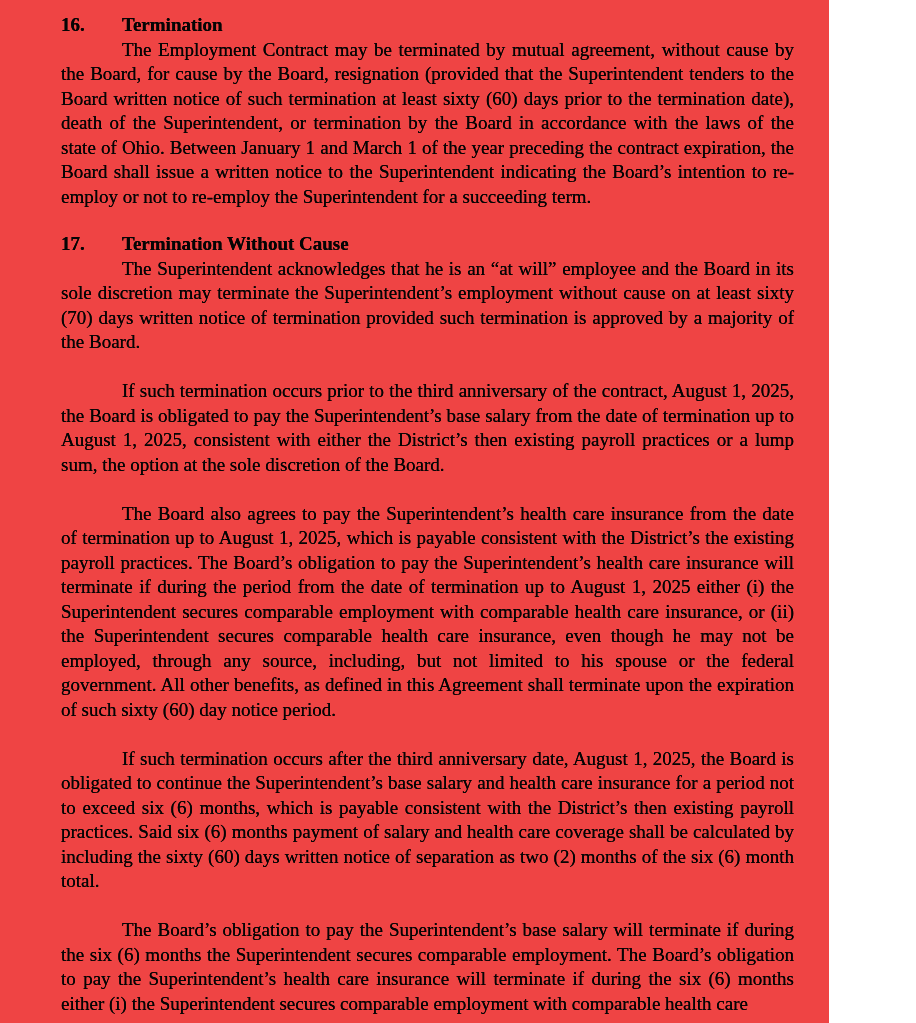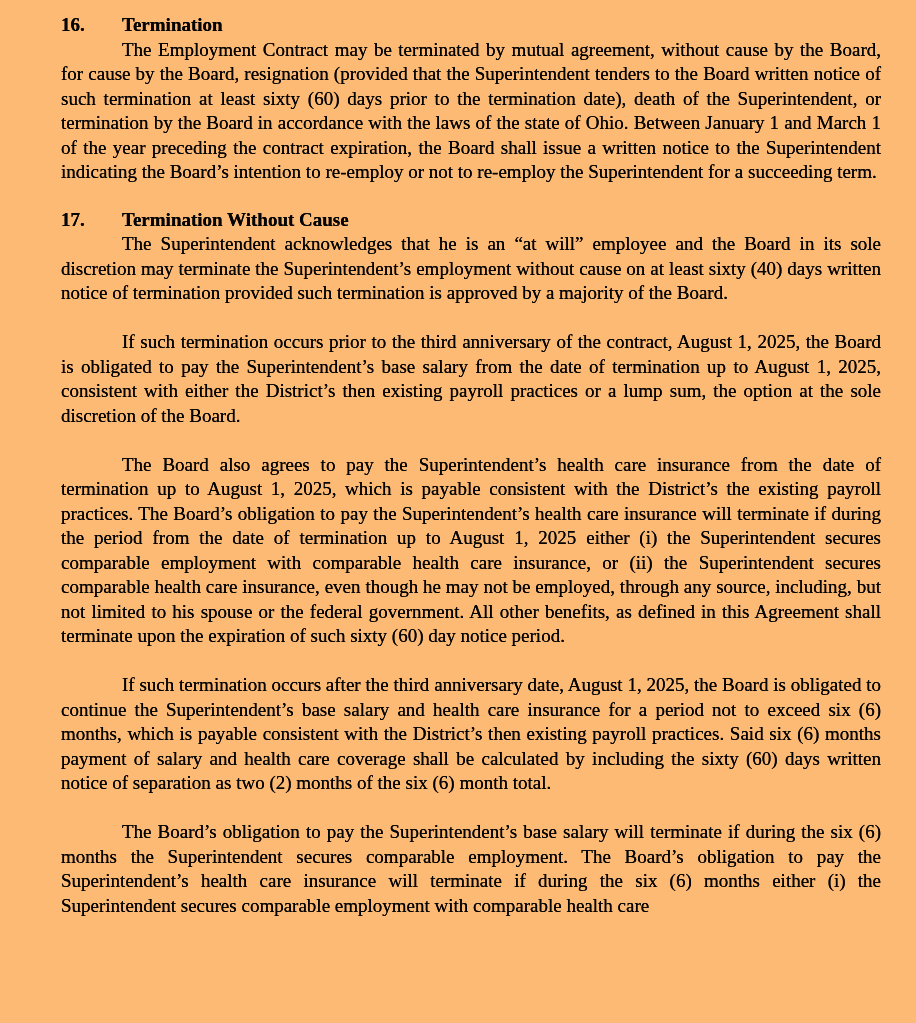--- a/index.html
+++ b/index.html
@@ -2,23 +2,23 @@
 <html><head>
 <meta charset="utf-8">
 <style>
   html, body {
     margin: 0;
     padding: 0;
     background: #ffffff;
   }
   .page {
     position: relative;
-    width: 916px;
+    width: 829px;
     height: 1023px;
-    background: #fdba74;
+    background: #ef4444;
     overflow: hidden;
     box-sizing: border-box;
     padding: 13px 35px 0 61px;
     font-family: "Liberation Serif", "DejaVu Serif", serif;
     font-size: 19px;
     line-height: 24.5px;
     color: #050505;
     text-shadow: 0 0 0.35px #000;
   }
   .section { margin: 0; }
@@ -44,20 +44,20 @@
 
 <div class="page">
 
   <div class="section">
     <p class="heading"><span class="num">16.</span><span class="title">Termination</span></p>
     <p class="body">The Employment Contract may be terminated by mutual agreement, without cause by the Board, for cause by the Board, resignation (provided that the Superintendent tenders to the Board written notice of such termination at least sixty (60) days prior to the termination date), death of the Superintendent, or termination by the Board in accordance with the laws of the state of Ohio.  Between January 1 and March 1 of the year preceding the contract expiration, the Board shall issue a written notice to the Superintendent indicating the Board’s intention to re-employ or not to re-employ the Superintendent for a succeeding term.</p>
   </div>
 
   <div class="section">
     <p class="heading"><span class="num">17.</span><span class="title">Termination Without Cause</span></p>
-    <p class="body">The Superintendent acknowledges that he is an “at will” employee and the Board in its sole discretion may terminate the Superintendent’s employment without cause on at least sixty (40) days written notice of termination provided such termination is approved by a majority of the Board.</p>
+    <p class="body">The Superintendent acknowledges that he is an “at will” employee and the Board in its sole discretion may terminate the Superintendent’s employment without cause on at least sixty (70) days written notice of termination provided such termination is approved by a majority of the Board.</p>
     <p class="body">If such termination occurs prior to the third anniversary of the contract, August 1, 2025, the Board is obligated to pay the Superintendent’s base salary from the date of termination up to August 1, 2025, consistent with either the District’s then existing payroll practices or a lump sum, the option at the sole discretion of the Board.</p>
     <p class="body">The Board also agrees to pay the Superintendent’s health care insurance from the date of termination up to August 1, 2025, which is payable consistent with the District’s the existing payroll practices.  The Board’s obligation to pay the Superintendent’s health care insurance will terminate if during the period from the date of termination up to August 1, 2025 either (i) the Superintendent secures comparable employment with comparable health care insurance, or (ii) the Superintendent secures comparable health care insurance, even though he may not be employed, through any source, including, but not limited to his spouse or the federal government.  All other benefits, as defined in this Agreement shall terminate upon the expiration of such sixty (60) day notice period.</p>
     <p class="body">If such termination occurs after the third anniversary date, August 1, 2025, the Board is obligated to continue the Superintendent’s base salary and health care insurance for a period not to exceed six (6) months, which is payable consistent with the District’s then existing payroll practices.  Said six (6) months payment of salary and health care coverage shall be calculated by including the sixty (60) days written notice of separation as two (2) months of the six (6) month total.</p>
     <p class="body">The Board’s obligation to pay the Superintendent’s base salary will terminate if during the six (6) months the Superintendent secures comparable employment.  The Board’s obligation to pay the Superintendent’s health care insurance will terminate if during the six (6) months either (i) the Superintendent secures comparable employment with comparable health care</p>
   </div>
 
 </div>
 
 </body></html>

